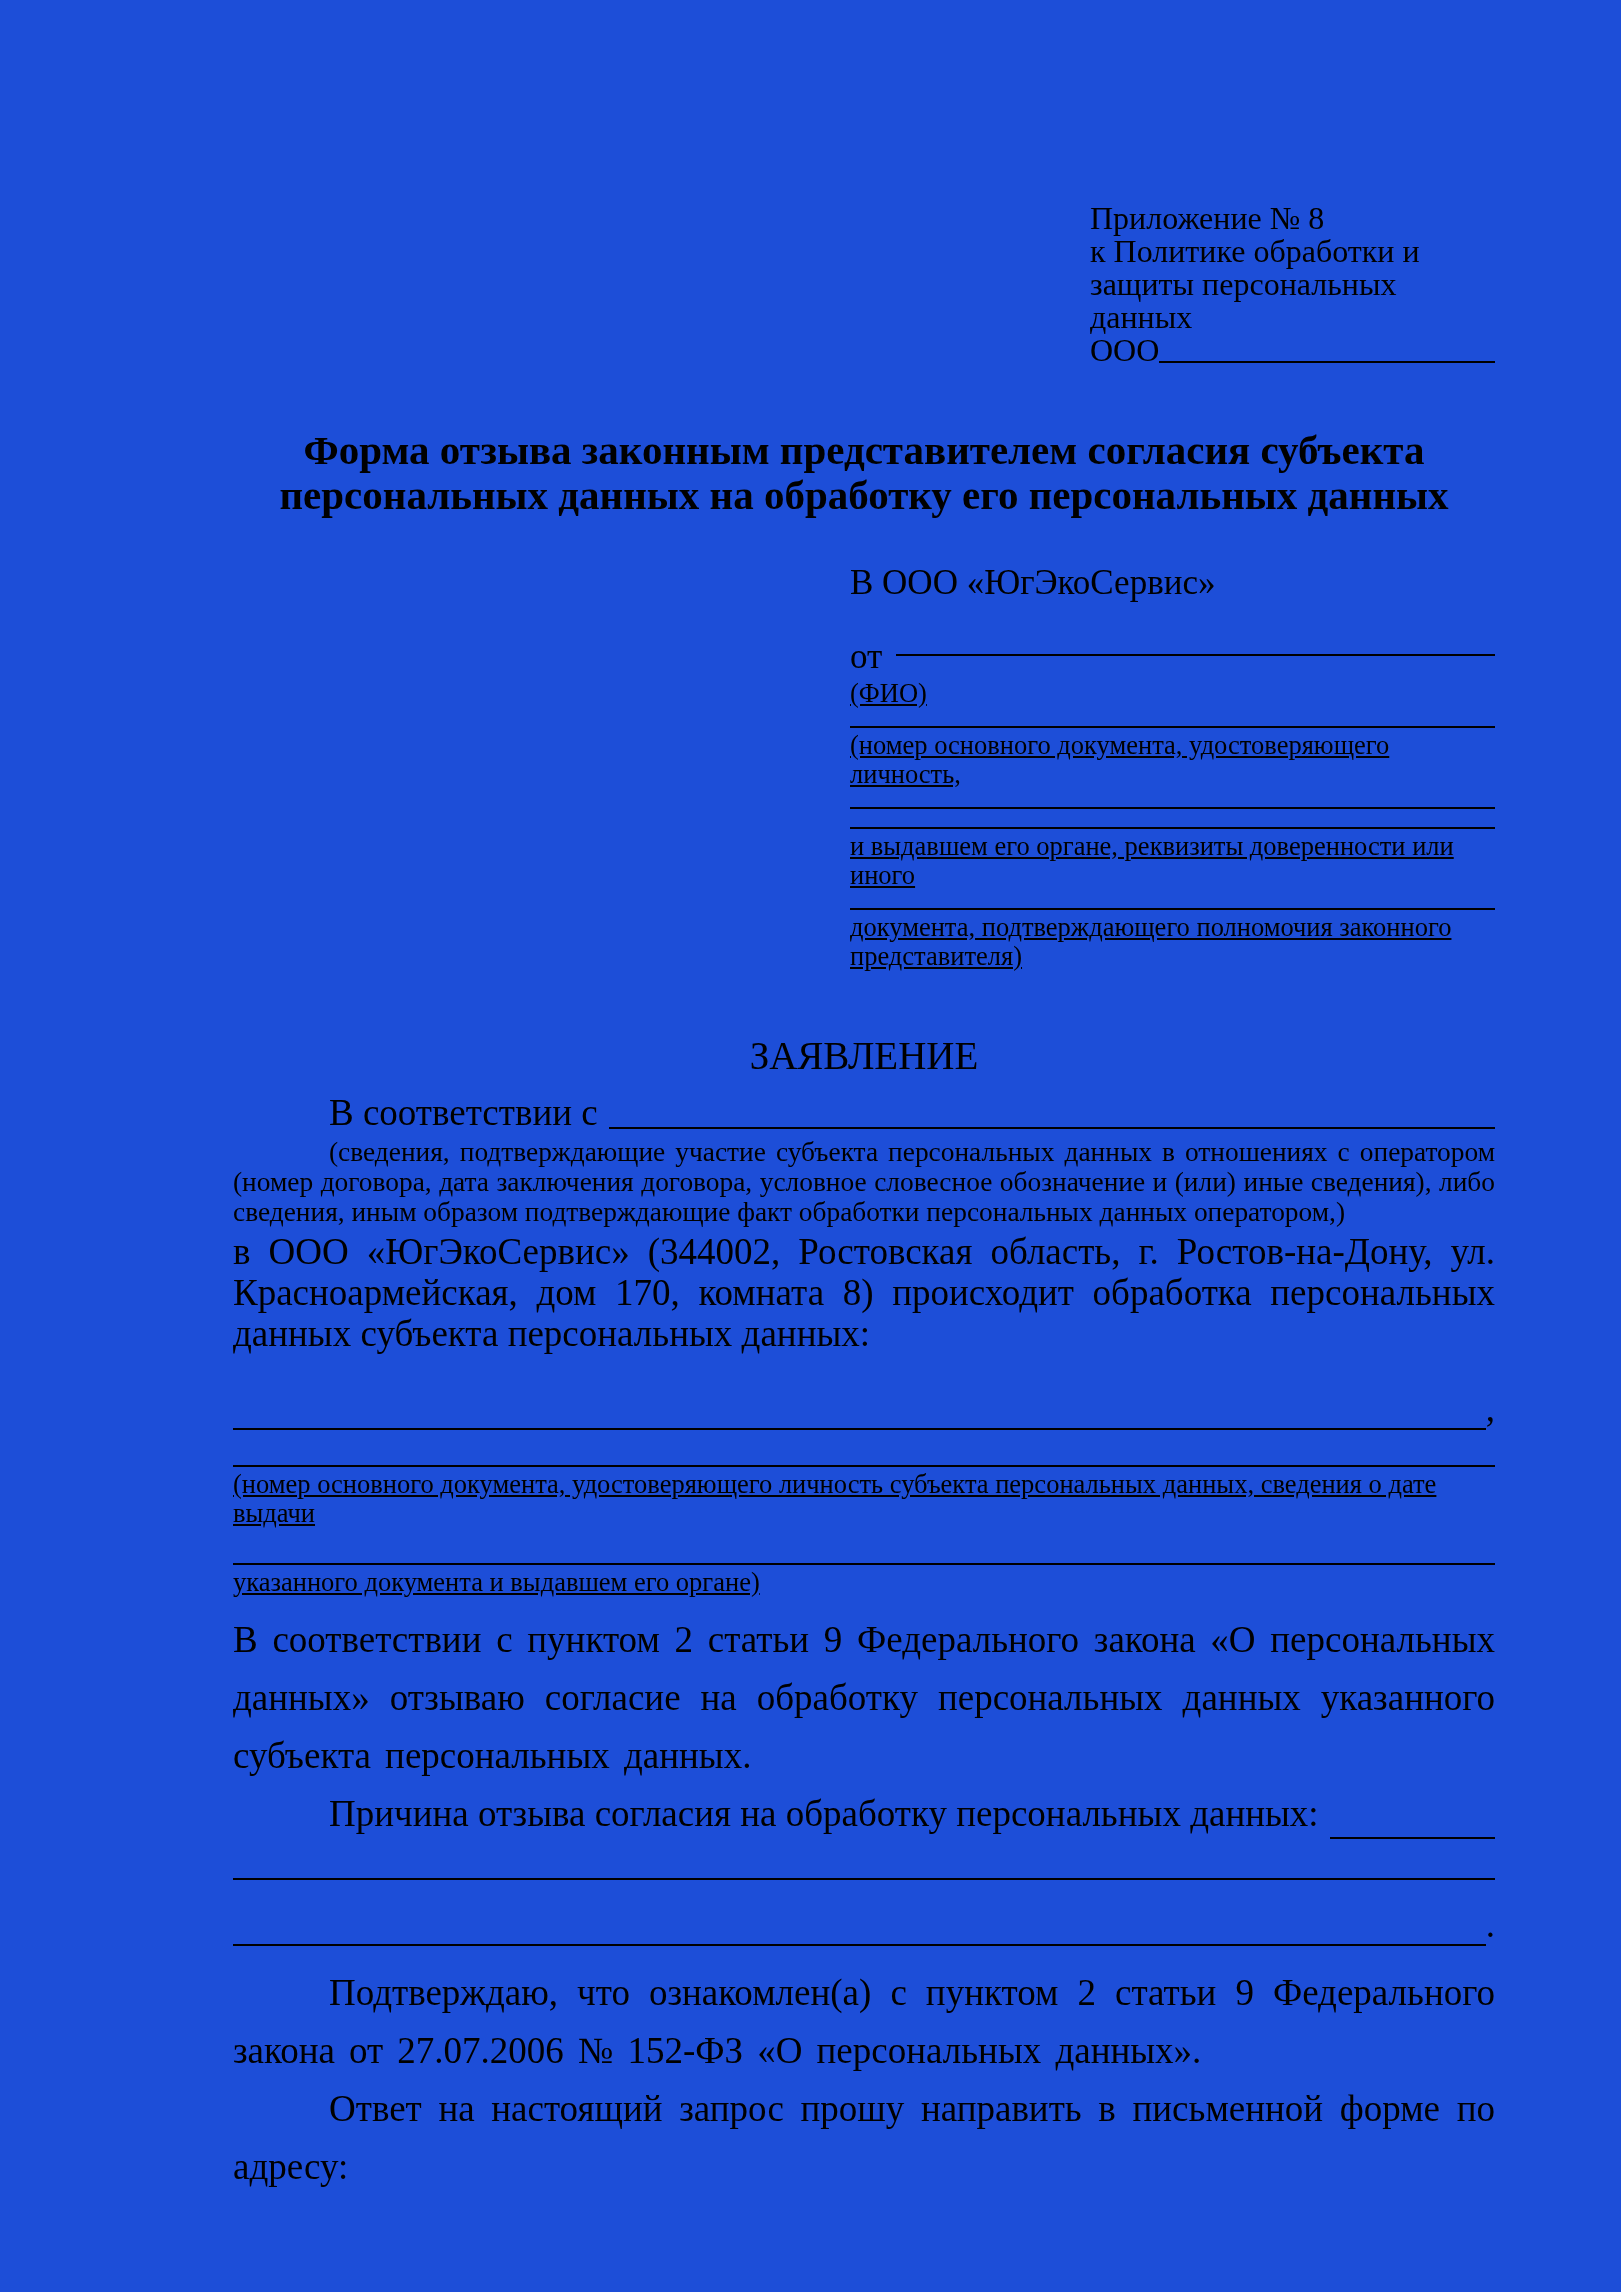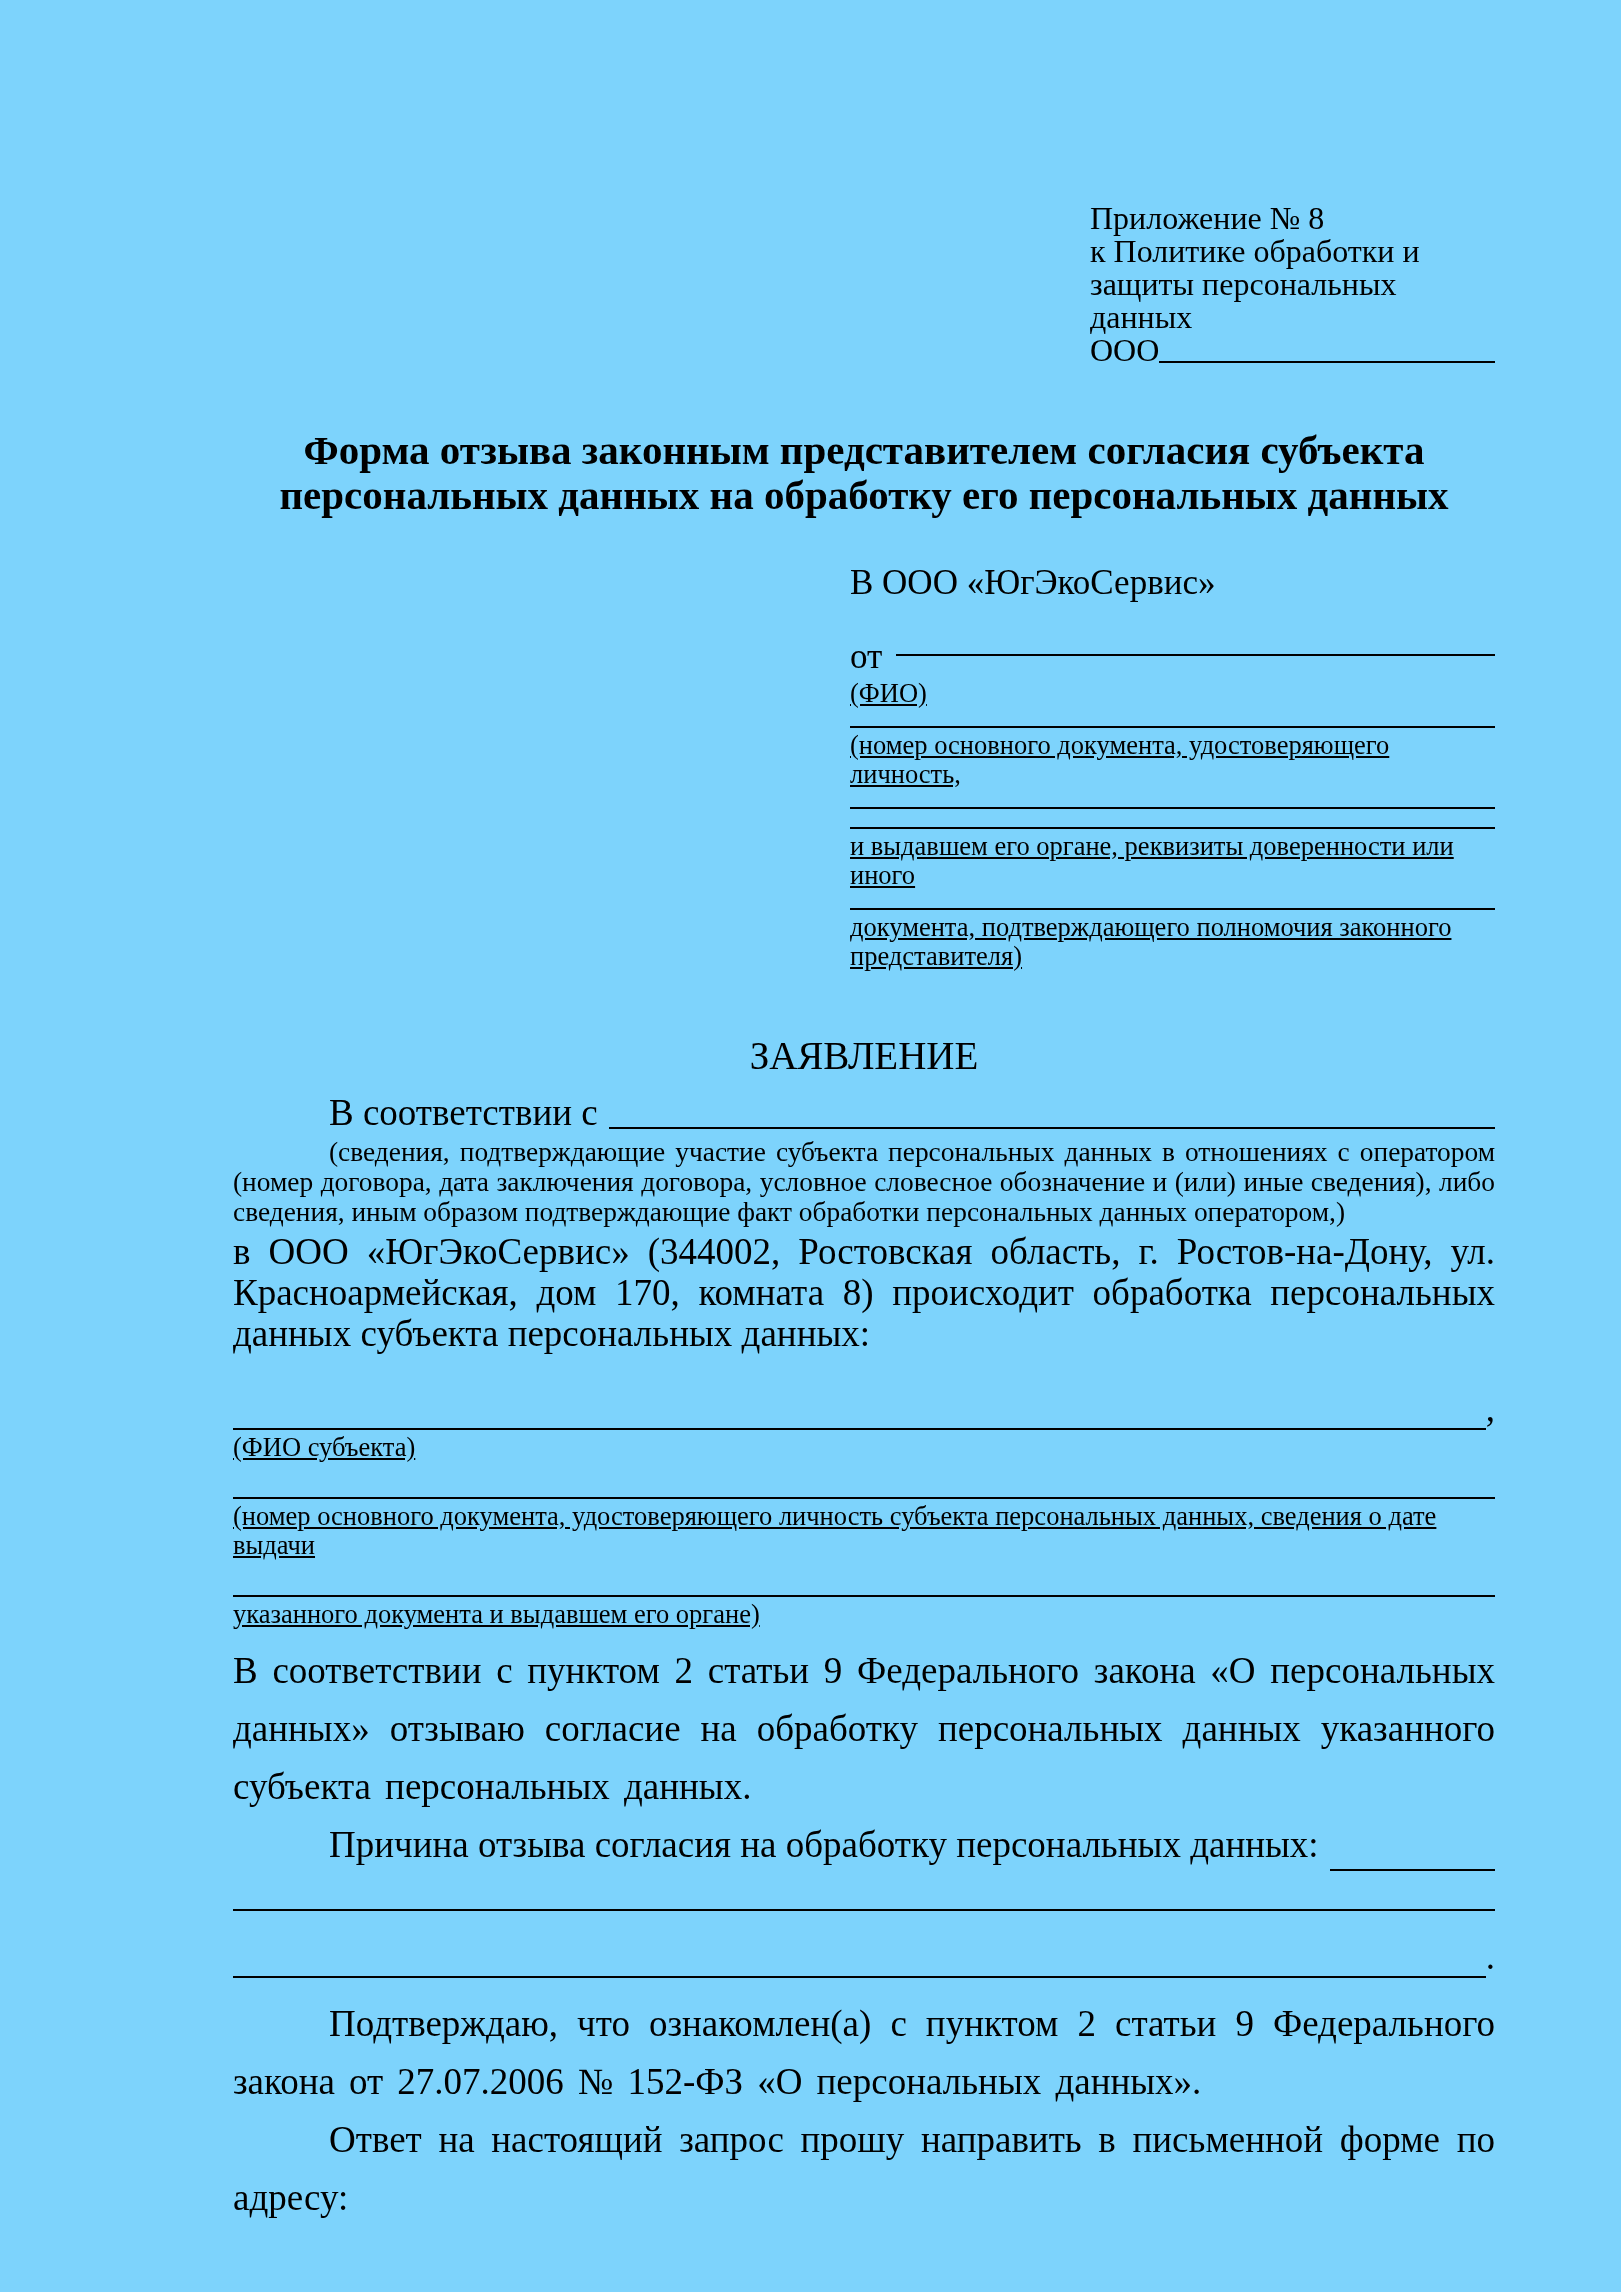--- a/index.html
+++ b/index.html
@@ -1,21 +1,21 @@
 <!DOCTYPE html>
 <html><head>
 <meta charset="utf-8">
 <style>
   * { margin: 0; padding: 0; box-sizing: border-box; }
   html, body { background: #ffffff; }
   .page {
     position: relative;
     width: 1621px;
     height: 2293px;
-    background: #7dd3fc;
+    background: #1d4ed8;
     color: #000000;
     font-family: "Liberation Serif", "DejaVu Serif", serif;
     overflow: hidden;
   }
   .content {
     position: absolute;
     left: 233px;
     top: 0;
     width: 1262px;
   }
@@ -150,21 +150,20 @@
     </div>
 
     <div class="fine-print">(сведения, подтверждающие участие субъекта персональных данных в отношениях с оператором (номер договора, дата заключения договора, условное словесное обозначение и (или) иные сведения), либо сведения, иным образом подтверждающие факт обработки персональных данных оператором,)</div>
 
     <div class="para operator-para">в ООО «ЮгЭкоСервис» (344002, Ростовская область, г. Ростов-на-Дону, ул. Красноармейская, дом 170, комната 8) происходит обработка персональных данных субъекта персональных данных:</div>
 
     <div class="blank-row mt34">
       <span class="rule"></span>
       <span>,</span>
     </div>
-    <div class="caption">(ФИО субъекта)</div>
 
     <div class="rule mt36"></div>
     <div class="caption">(номер основного документа, удостоверяющего личность субъекта персональных данных, сведения о дате выдачи</div>
 
     <div class="rule mt36"></div>
     <div class="caption">указанного документа и выдавшем его органе)</div>
 
     <div class="para loose withdraw-para">В соответствии с пунктом 2 статьи 9 Федерального закона «О персональных данных» отзываю согласие на обработку персональных данных указанного субъекта персональных данных.</div>
 
     <div class="reason-row">

